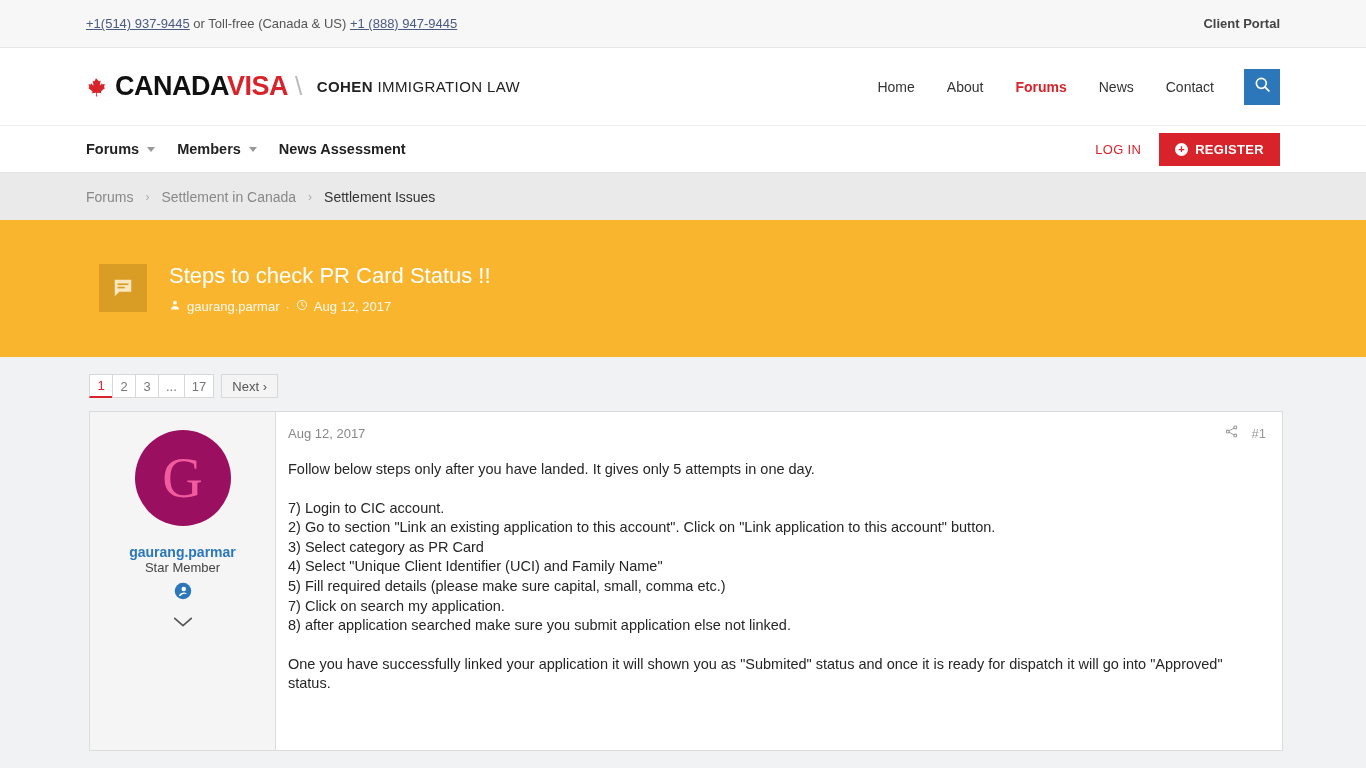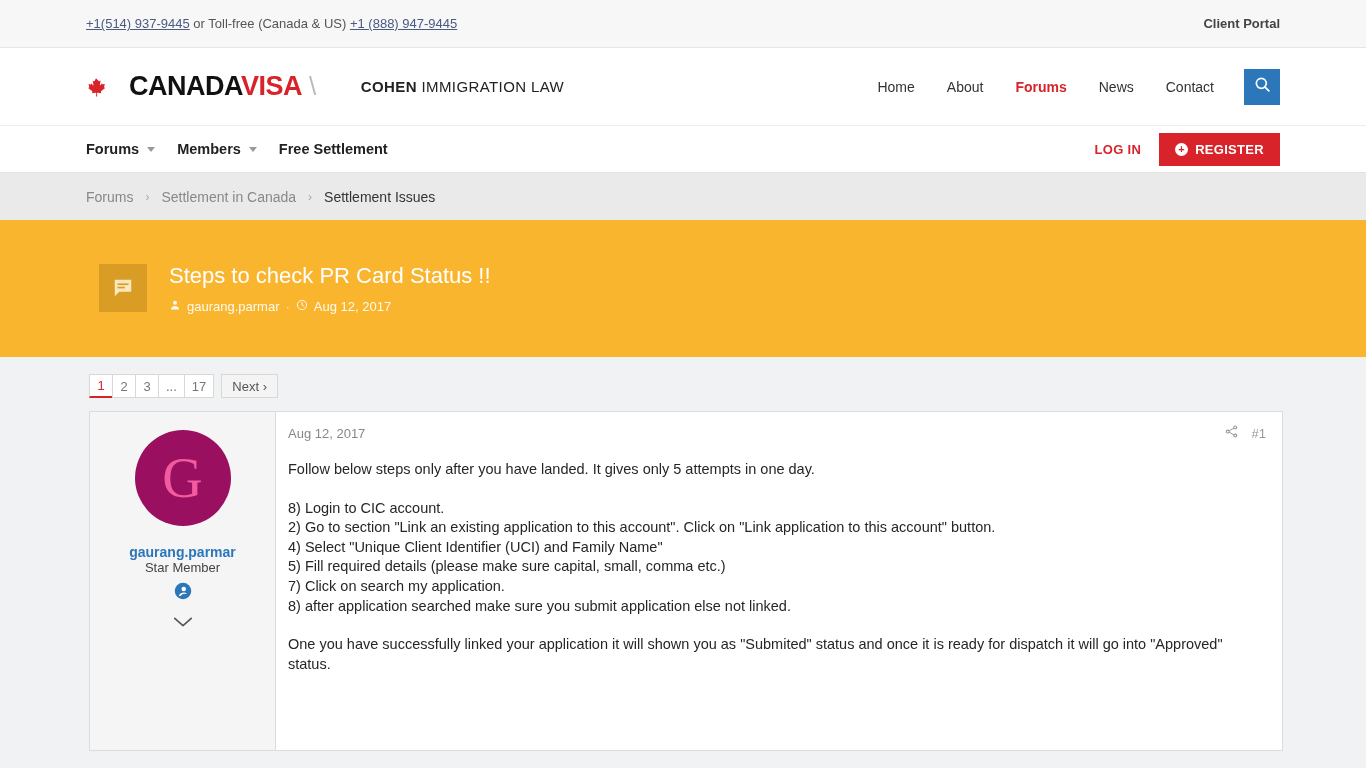--- a/index.html
+++ b/index.html
@@ -22,27 +22,27 @@
     display: flex; align-items: center;
   }
   .topbar .container { display: flex; align-items: center; justify-content: space-between; width: 1200px; }
   .topbar-left { font-size: 13px; color: #555; padding-left: 0px; }
   .topbar-left a { color: #4a5a80; text-decoration: underline; }
   .client-portal { font-size: 13px; color: #444; font-weight: 600; }
 
   
   .header { height: 77px; background: #fff; display: flex; align-items: center; }
   .header .container { display: flex; align-items: center; justify-content: space-between; }
-  .logo-area { display: flex; align-items: center; gap: 23px; }
+  .logo-area { display: flex; align-items: center; gap: 9px; }
   .leaf { width: 20px; height: 20px; display: block; }
   .logo-text { font-size: 27px; font-weight: 700; letter-spacing: -0.5px; line-height: 1; }
   .logo-canada { color: #111; }
   .logo-visa { color: #d8232a; }
   .logo-sep { color: #bbb; font-weight: 300; font-size: 26px; margin: 0 6px 0 7px; }
-  .logo-sub { font-size: 15px; color: #222; letter-spacing: 0.4px; margin-left: 16px; }
+  .logo-sub { font-size: 15px; color: #222; letter-spacing: 0.4px; }
   .logo-sub b { font-weight: 700; }
 
   .mainnav { display: flex; align-items: center; gap: 0px; }
   .mainnav a {
     font-size: 14px; color: #333; padding: 0 16px; line-height: 30px;
   }
   .mainnav a.active { color: #d8232a; font-weight: 700; }
   .search-btn {
     width: 36px; height: 36px; background: #2b77ba; margin-left: 14px;
     display: flex; align-items: center; justify-content: center; cursor: pointer;
@@ -51,21 +51,21 @@
   
   .subnav { height: 48px; background: #fff; border-top: 1px solid #eee; border-bottom: 1px solid #e3e3e3; display: flex; align-items: center; }
   .subnav .container { display: flex; align-items: center; justify-content: space-between; }
   .subnav-left { display: flex; align-items: center; }
   .subnav-item {
     font-size: 14.5px; font-weight: 700; color: #222; margin-right: 22px;
     display: flex; align-items: center; gap: 8px; cursor: pointer;
   }
   .caret { width: 0; height: 0; border-left: 4px solid transparent; border-right: 4px solid transparent; border-top: 5px solid #999; display: inline-block; }
   .subnav-right { display: flex; align-items: center; gap: 18px; }
-  .login-link { font-size: 13px; color: #d8232a; font-weight: 700; letter-spacing: .3px; }
+  .login-link { font-size: 13px; color: #d8232a; font-weight: 400; letter-spacing: .3px; }
   .register-btn {
     background: #d8232a; color: #fff; font-size: 13px; font-weight: 700; letter-spacing: .3px;
     padding: 9px 16px; display: flex; align-items: center; gap: 7px; cursor: pointer;
   }
   .plus-circle {
     width: 13px; height: 13px; border-radius: 50%; background: #fff; color: #d8232a;
     font-size: 11px; line-height: 12px; text-align: center; font-weight: 700;
     display: inline-block;
   }
 
@@ -178,21 +178,21 @@
       <div class="subnav-left">
         <div class="subnav-item">
           <span>Forums</span>
           <span class="caret"></span>
         </div>
         <div class="subnav-item">
           <span>Members</span>
           <span class="caret"></span>
         </div>
         <div class="subnav-item">
-          <span>Free Settlement</span>
+          <span>News Assessment</span>
         </div>
       </div>
       <div class="subnav-right">
         <a href="#" class="login-link">LOG IN</a>
         <div class="register-btn">
           <span class="plus-circle">+</span>
           <span>REGISTER</span>
         </div>
       </div>
     </div>
@@ -283,22 +283,23 @@
                     <line x1="8.1" y1="13.1" x2="15.9" y2="17.4" stroke="#999" stroke-width="1.6"></line>
                   </svg>
               </span>
               <a href="#" class="post-num">#1</a>
             </div>
           </div>
 
           <div class="post-text">
             <p>Follow below steps only after you have landed. It gives only 5 attempts in one day.</p>
             <div class="lines">
-              <div>8) Login to CIC account.</div>
+              <div>7) Login to CIC account.</div>
               <div>2) Go to section "Link an existing application to this account". Click on "Link application to this account" button.</div>
+              <div>3) Select category as PR Card</div>
               <div>4) Select "Unique Client Identifier (UCI) and Family Name"</div>
               <div>5) Fill required details (please make sure capital, small, comma etc.)</div>
               <div>7) Click on search my application.</div>
               <div>8) after application searched make sure you submit application else not linked.</div>
             </div>
             <p style="margin-top:19px;">One you have successfully linked your application it will shown you as "Submited" status and once it is ready for dispatch it will go into "Approved" status.</p>
           </div>
         </div>
       </div>
     </div>

